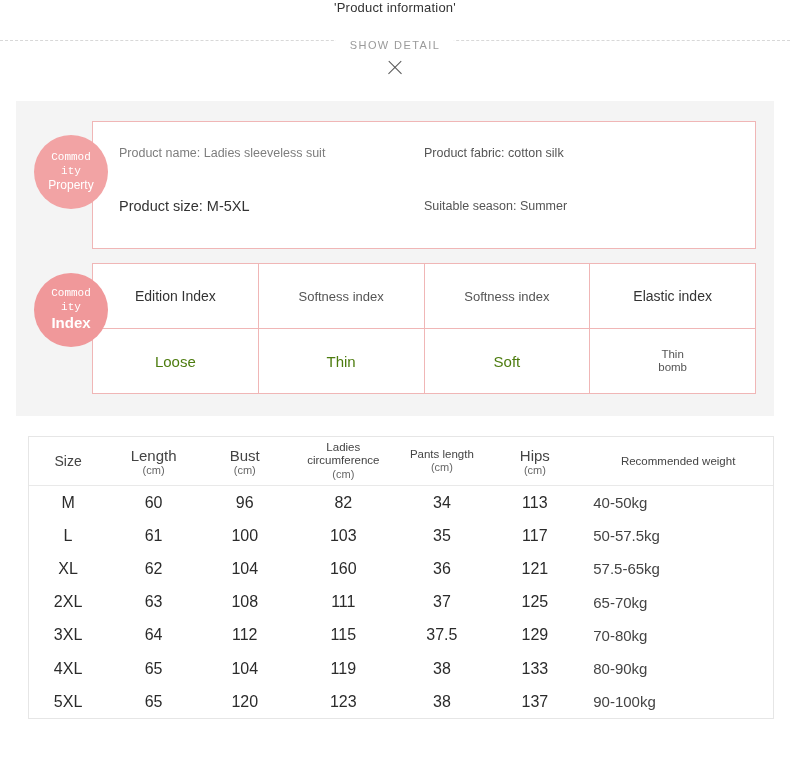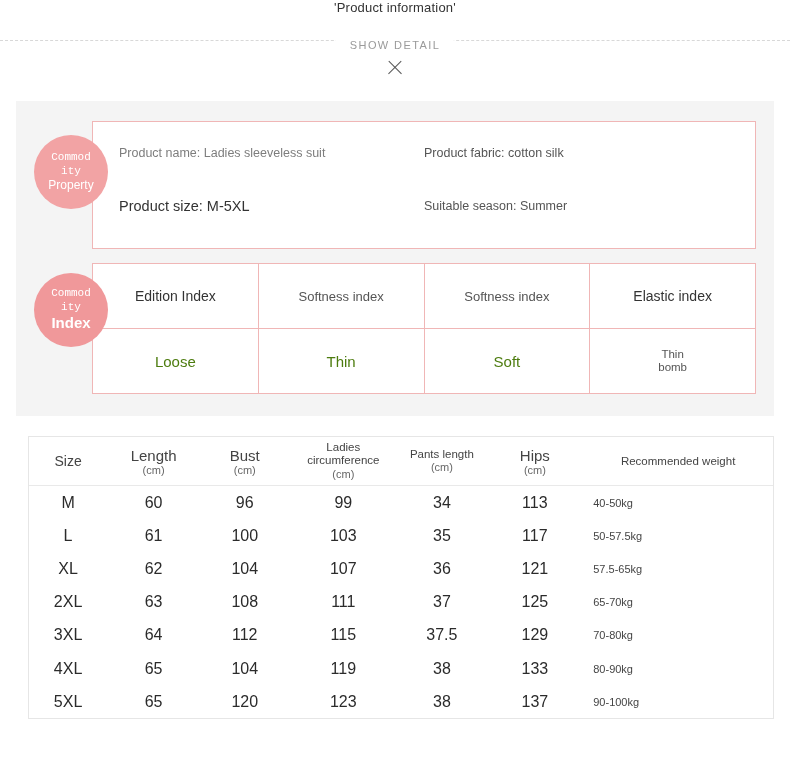--- a/index.html
+++ b/index.html
@@ -176,21 +176,21 @@
   .th-big    { font-size: 15px; }
   .th-mid    { font-size: 11.5px; line-height: 1.2; }
   .th-rec    { font-size: 11.5px; color: #555; }
   .size-table tbody td {
     height: 33.2px;
     font-size: 16px;
     color: #2b2b2b;
     vertical-align: middle;
   }
   .size-table tbody td.small {
-    font-size: 11px;
+    font-size: 15px;
     color: #444;
     text-align: left;
     padding-left: 10px;
   }
   .col-size { width: 10.5%; }
   .col-len  { width: 12.5%; }
   .col-bust { width: 12%; }
   .col-swing{ width: 14.5%; }
   .col-pants{ width: 12%; }
   .col-hips { width: 13%; }
@@ -296,39 +296,39 @@
           <th class="th-rec">
             <span>Recommended weight</span>
           </th>
         </tr>
       </thead>
       <tbody>
         <tr>
           <td>M</td>
           <td>60</td>
           <td>96</td>
-          <td>99</td>
+          <td>82</td>
           <td>34</td>
           <td>113</td>
           <td class="small">40-50kg</td>
         </tr>
         <tr>
           <td>L</td>
           <td>61</td>
           <td>100</td>
           <td>103</td>
           <td>35</td>
           <td>117</td>
           <td class="small">50-57.5kg</td>
         </tr>
         <tr>
           <td>XL</td>
           <td>62</td>
           <td>104</td>
-          <td>107</td>
+          <td>160</td>
           <td>36</td>
           <td>121</td>
           <td class="small">57.5-65kg</td>
         </tr>
         <tr>
           <td>2XL</td>
           <td>63</td>
           <td>108</td>
           <td>111</td>
           <td>37</td>

